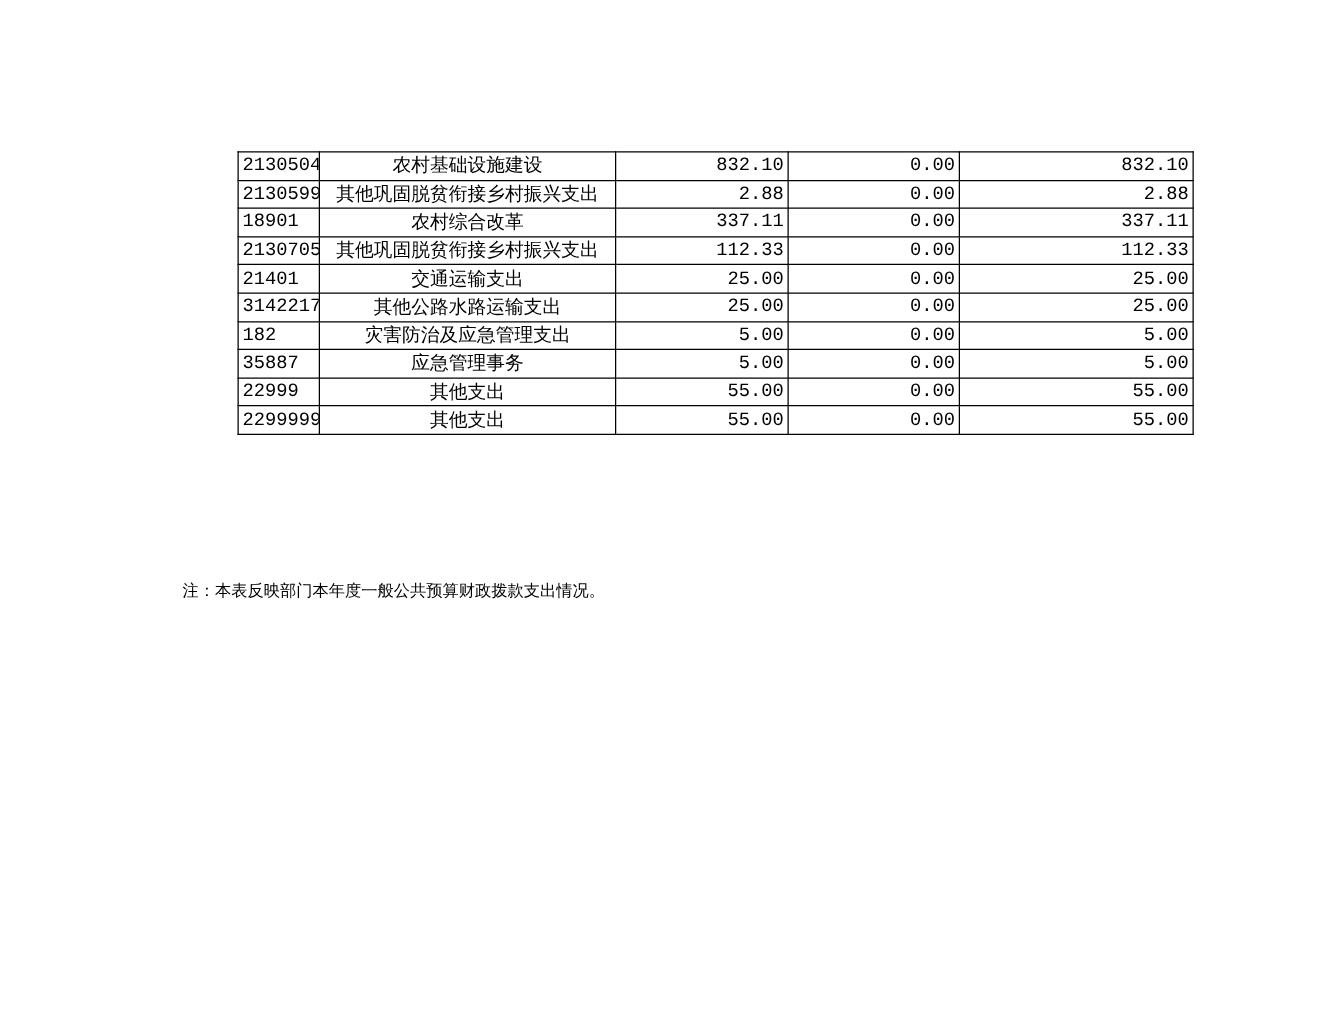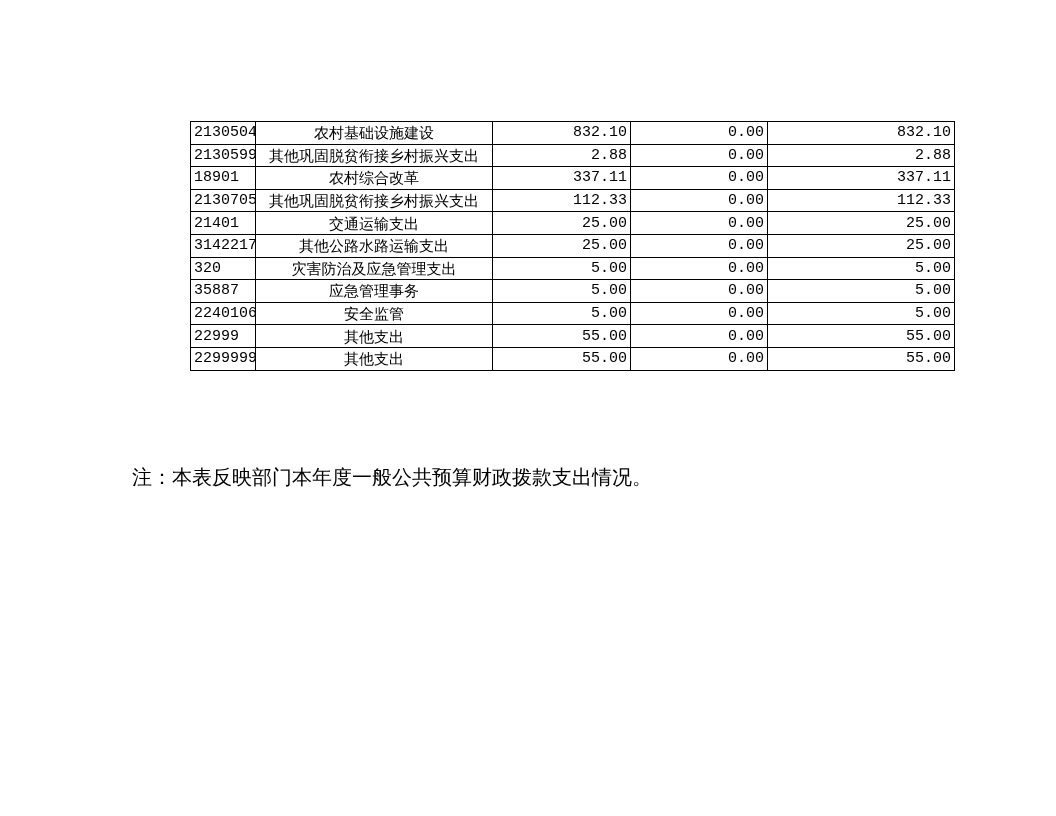--- a/index.html
+++ b/index.html
@@ -51,23 +51,23 @@
     font-family: "Liberation Sans", sans-serif;
     font-size: 15px;
   }
   td.cell-amount-1, td.cell-amount-2, td.cell-amount-3 {
     text-align: right;
     font-family: "Liberation Mono", monospace;
     font-size: 13.5px;
   }
   .note {
     position: absolute;
-    left: 132px;
+    left: 146px;
     top: 464px;
-    font-size: 20px;
+    font-size: 13px;
     font-family: Liberation Serif, serif;
     white-space: nowrap;
   }
 </style>
 </head>
 <body>
 
 <div class="page">
 
   <table class="budget-table">
@@ -115,36 +115,29 @@
           <td class="cell-amount-3">25.00</td>
         </tr>
         <tr>
           <td class="cell-code">3142217</td>
           <td class="cell-name">其他公路水路运输支出</td>
           <td class="cell-amount-1">25.00</td>
           <td class="cell-amount-2">0.00</td>
           <td class="cell-amount-3">25.00</td>
         </tr>
         <tr>
-          <td class="cell-code">320</td>
+          <td class="cell-code">182</td>
           <td class="cell-name">灾害防治及应急管理支出</td>
           <td class="cell-amount-1">5.00</td>
           <td class="cell-amount-2">0.00</td>
           <td class="cell-amount-3">5.00</td>
         </tr>
         <tr>
           <td class="cell-code">35887</td>
           <td class="cell-name">应急管理事务</td>
-          <td class="cell-amount-1">5.00</td>
-          <td class="cell-amount-2">0.00</td>
-          <td class="cell-amount-3">5.00</td>
-        </tr>
-        <tr>
-          <td class="cell-code">2240106</td>
-          <td class="cell-name">安全监管</td>
           <td class="cell-amount-1">5.00</td>
           <td class="cell-amount-2">0.00</td>
           <td class="cell-amount-3">5.00</td>
         </tr>
         <tr>
           <td class="cell-code">22999</td>
           <td class="cell-name">其他支出</td>
           <td class="cell-amount-1">55.00</td>
           <td class="cell-amount-2">0.00</td>
           <td class="cell-amount-3">55.00</td>

